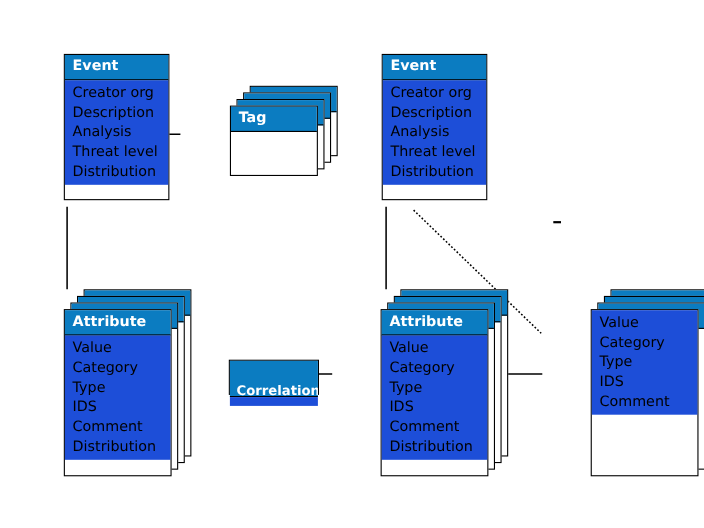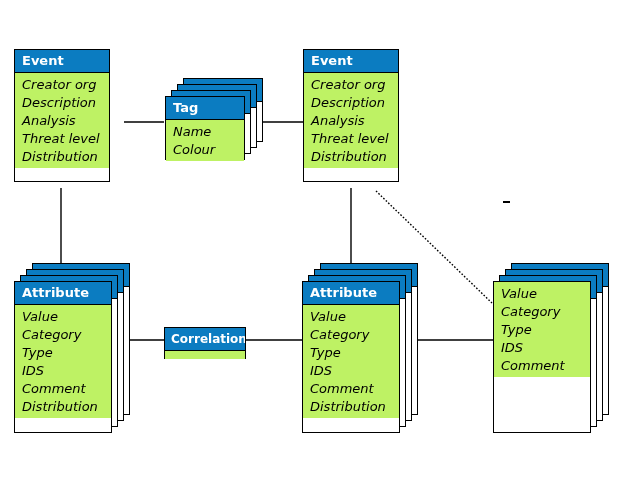--- a/index.html
+++ b/index.html
@@ -16,20 +16,21 @@
   }
   #canvas {
     position: absolute;
     left: 0; top: 0;
     width: 640px;
     height: 480px;
   }
   .node {
     position: absolute;
     box-sizing: border-box;
+    margin-left: 44px;
   }
   
   .card {
     position: absolute;
     box-sizing: border-box;
     border: 1px solid #000000;
     background: #ffffff;
   }
   .card-header {
     box-sizing: border-box;
@@ -40,22 +41,21 @@
     line-height: 22px;
     height: 23px;
     padding: 0 7px;
     border-bottom: 1px solid #000000;
     white-space: nowrap;
     overflow: hidden;
   }
   .card-body {
     box-sizing: border-box;
     padding: 3px 7px 2px 7px;
-    background: #bef264;
-    font-style: italic;
+    background: #1d4ed8;
   }
   .attr {
     font-size: 13px;
     line-height: 18px;
     color: #000000;
     white-space: nowrap;
   }
   
   .stack-card {
     position: absolute;
@@ -127,24 +127,20 @@
       <div class="tophalf"></div>
     </div>
     <div class="stack-card" style="left:12px; top:6px; width:80px; height:64px;">
       <div class="tophalf"></div>
     </div>
     <div class="stack-card" style="left:6px; top:12px; width:80px; height:64px;">
       <div class="tophalf"></div>
     </div>
     <div class="card" style="left:0px; top:18px; width:80px; height:64px;">
       <div class="card-header">Tag</div>
-      <div class="card-body">
-        <div class="attr">Name</div>
-        <div class="attr">Colour</div>
-      </div>
     </div>
   </div>
 
   <div class="node" style="left:303px; top:49px; width:96px; height:133px;">
     <div class="card" style="left:0; top:0; width:96px; height:133px;">
       <div class="card-header">Event</div>
       <div class="card-body">
         <div class="attr">Creator org</div>
         <div class="attr">Description</div>
         <div class="attr">Analysis</div>
@@ -172,21 +168,21 @@
         <div class="attr">Type</div>
         <div class="attr">IDS</div>
         <div class="attr">Comment</div>
         <div class="attr">Distribution</div>
       </div>
     </div>
   </div>
 
   <div class="node" style="left:164px; top:327px; width:82px; height:32px;">
     <div class="card" style="left:0; top:0; width:82px; height:32px;">
-      <div class="card-header" style="font-size:12px; padding:0 6px;">Correlation</div>
+      <div class="card-header" style="font-size:12px; padding:16px 6px;">Correlation</div>
       <div class="card-body" style="height:8px; padding:0;"></div>
     </div>
   </div>
 
   <div class="node" style="left:302px; top:263px; width:116px; height:170px;">
     <div class="stack-card" style="left:18px; top:0px; width:98px; height:152px;">
       <div class="tophalf"></div>
     </div>
     <div class="stack-card" style="left:12px; top:6px; width:98px; height:152px;">
       <div class="tophalf"></div>

